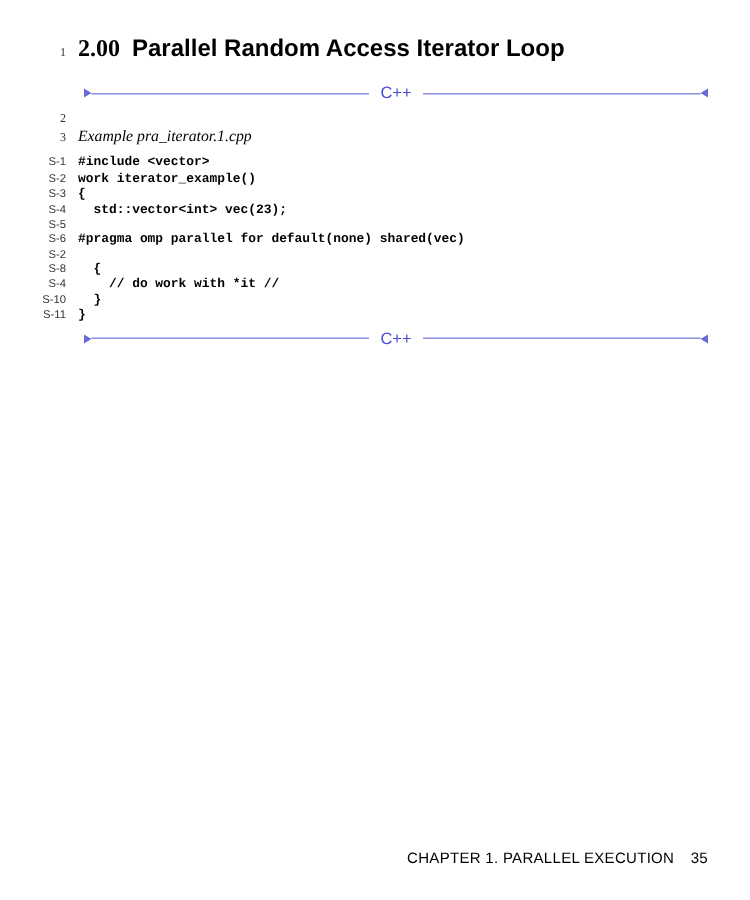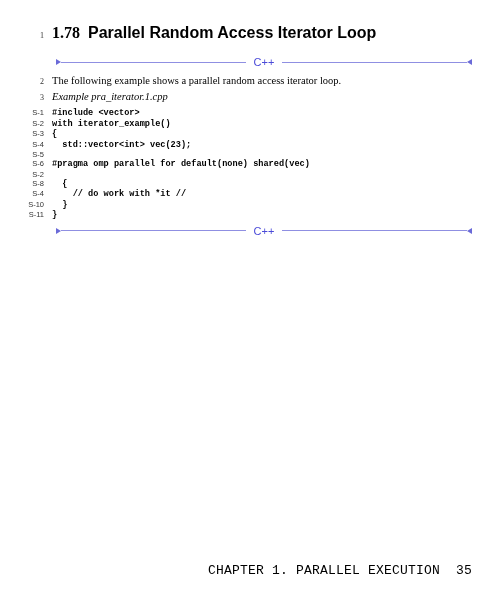--- a/index.html
+++ b/index.html
@@ -91,67 +91,66 @@
       font-family: "Courier New", Courier, monospace;
       font-weight: bold;
       font-size: 8.6px;
       white-space: pre;
       line-height: 1.22;
     }
     .footer {
       position: absolute;
       bottom: 22px;
       right: 28px;
-      font-size: 13px;
-      font-family: Liberation Mono, monospace;
+      font-size: 10px;
+      font-family: Liberation Sans, sans-serif;
       letter-spacing: 0.2px;
     }
     .footer .pagenum {
       font-weight: normal;
       margin-left: 8px;
     }
     .footer-chapter { }
   </style>
 </head>
 <body>
 
 <div class="page">
 
   <div class="heading-row">
     <span class="line-num">1</span>
-    <span class="section-num">1.78</span>
+    <span class="section-num">2.00</span>
     <span class="section-title">Parallel Random Access Iterator Loop</span>
   </div>
 
   <div class="lang-divider">
     <span class="div-tri-right"></span>
     <span class="div-line"></span>
     <span class="lang-label">C++</span>
     <span class="div-line"></span>
     <span class="div-tri-left"></span>
   </div>
 
   <div class="body-row">
     <span class="line-num">2</span>
-    <span class="body-text">The following example shows a parallel random access iterator loop.</span>
   </div>
 
   <div class="body-row">
     <span class="line-num">3</span>
     <span class="body-text italic">Example pra_iterator.1.cpp</span>
   </div>
 
   <div class="code-block">
     <div class="code-row">
       <span class="code-num">S-1</span>
       <span class="code-text">#include &lt;vector&gt;</span>
     </div>
     <div class="code-row">
       <span class="code-num">S-2</span>
-      <span class="code-text">with iterator_example()</span>
+      <span class="code-text">work iterator_example()</span>
     </div>
     <div class="code-row">
       <span class="code-num">S-3</span>
       <span class="code-text">{</span>
     </div>
     <div class="code-row">
       <span class="code-num">S-4</span>
       <span class="code-text">  std::vector&lt;int&gt; vec(23);</span>
     </div>
     <div class="code-row">

